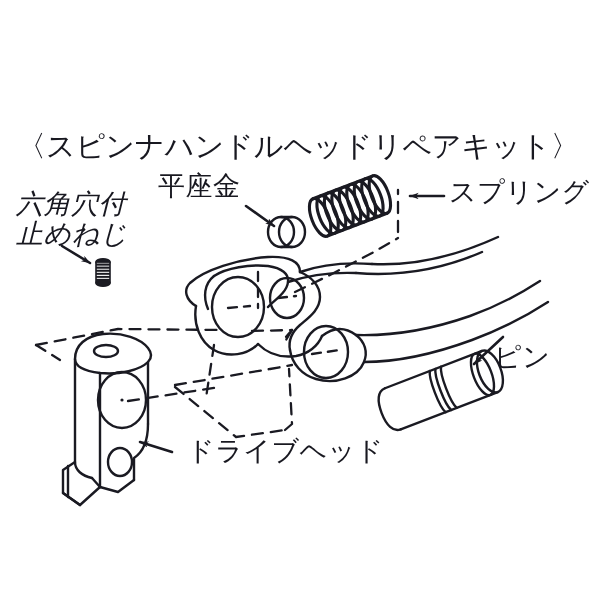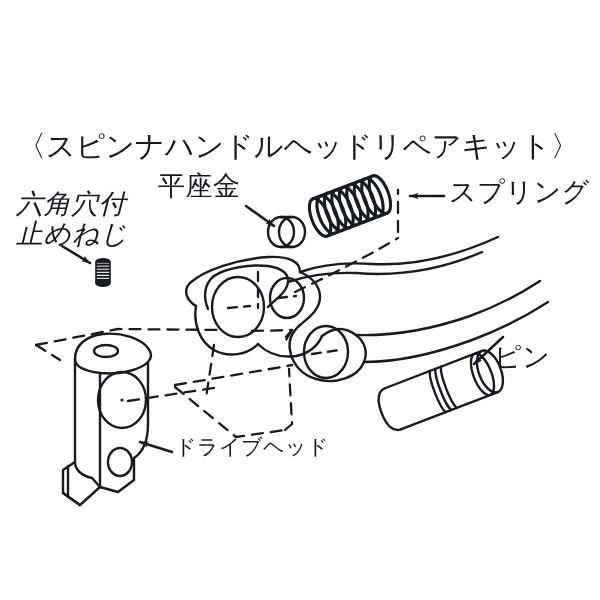--- a/index.html
+++ b/index.html
@@ -19,21 +19,21 @@
     line-height:1.04;
     letter-spacing:0.5px;
     font-weight:400;
   }
   #lbl-title{left:17px;top:131px;font-size:29px;letter-spacing:0px;}
   #lbl-washer{left:158px;top:172px;font-size:27px;}
   #lbl-setscrew{left:16px;top:190px;font-size:27px;font-style:italic;}
   #lbl-setscrew .l2{display:block;margin-top:2px;}
   #lbl-spring{left:449px;top:178px;font-size:27px;text-align:right;}
   #lbl-pin{left:494px;top:307px;font-size:27px;margin-top:36px;}
-  #lbl-drivehead{left:175px;top:437px;font-size:21px;}
+  #lbl-drivehead{left:187px;top:437px;font-size:27px;}
 </style>
 </head>
 <body>
 
 <div id="stage">
 
   <svg id="art" viewBox="0 0 600 600" aria-hidden="true">
     <defs>
       <marker id="arrowSolid" markerWidth="10" markerHeight="10" refX="8.6" refY="3.2" orient="auto" markerUnits="userSpaceOnUse">
         <path d="M0,0 L9,3.2 L0,6.4 L2.4,3.2 Z" fill="#1a1a22"></path>

